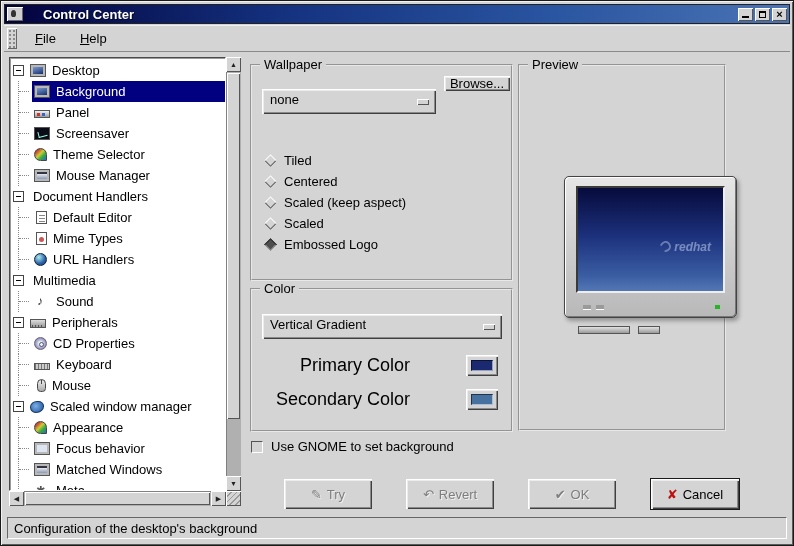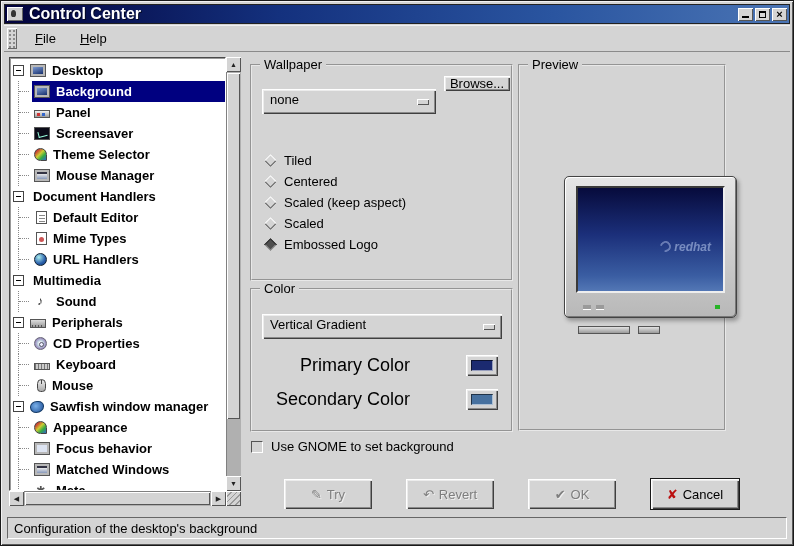--- a/index.html
+++ b/index.html
@@ -11,42 +11,42 @@
             box-shadow: inset 1px 1px 0 #f2f2f2, inset -1px -1px 0 #5a5a5a; }
 
   
   .titlebar { position:absolute; left:3px; top:3px; right:3px; height:20px;
               background:linear-gradient(90deg,#02023c,#14317e 35%,#2a55a0 70%,#4a74b4);
               display:flex; align-items:center; border:1px solid #222; }
   .win-icon { width:16px; height:14px; margin-left:2px; background:#cfcfcf;
               box-shadow: inset 1px 1px 0 #fff, inset -1px -1px 0 #666; position:relative; flex:none; }
   .win-icon::after { content:""; position:absolute; left:4px; top:3px; width:5px; height:7px;
               background:#333; border-radius:50% 50% 40% 40%; }
-  .title-text { color:#fff; font-size:16px; font-weight:bold; margin-left:6px; flex:1;
+  .title-text { color:#fff; font-size:13px; font-weight:bold; margin-left:20px; flex:1;
               text-shadow:1px 1px 0 rgba(0,0,0,.6); }
   .tb-btn { width:15px; height:13px; background:#d4d4d4; margin-right:2px; flex:none;
             box-shadow: inset 1px 1px 0 #fff, inset -1px -1px 0 #555;
             display:flex; align-items:center; justify-content:center; }
   .glyph-min { width:7px; height:2px; background:#000; margin-top:6px; }
   .glyph-max { width:7px; height:7px; border:1px solid #000; border-top:2px solid #000; }
   .glyph-close { font-size:11px; font-weight:bold; color:#000; line-height:11px; }
 
   
   .menubar { position:absolute; left:3px; top:24px; right:3px; height:27px;
              background:#d4d4d4; display:flex; align-items:center;
              box-shadow: inset 0 -1px 0 #8a8a8a, inset 0 1px 0 #f0f0f0; }
   .grip { width:10px; height:21px; margin-left:3px; margin-right:6px; background:#d4d4d4;
           box-shadow: inset 1px 1px 0 #fff, inset -1px -1px 0 #666;
           background-image:radial-gradient(#8a8a8a 25%, transparent 30%);
           background-size:4px 4px; background-position:1px 1px; }
   .menu-item { display:inline-block; padding:3px 12px; font-size:13px; color:#000; }
   .menu-item::first-letter { text-decoration:underline; }
 
   
-  .treewrap { position:absolute; left:8px; top:56px; width:232px; height:449px;font-weight:bold; }
+  .treewrap { position:absolute; left:8px; top:56px; width:232px; height:449px; }
   .treelist { position:absolute; left:0; top:0; right:15px; bottom:15px; background:#fff;
               border:1px solid; border-color:#4a4a4a #fff #fff #4a4a4a;
               box-shadow: inset 1px 1px 0 #9a9a9a; overflow:hidden; padding-top:2px; }
   .trow { height:21px; display:flex; align-items:center; font-size:13px; white-space:nowrap; }
   .g0 { width:18px; height:100%; display:flex; align-items:center; flex:none; }
   .exp { width:11px; height:11px; background:#fff; border:1px solid #444; margin-left:3px; position:relative; flex:none; }
   .exp::after { content:""; position:absolute; left:2px; top:4px; width:5px; height:1px; background:#000; }
   .g1 { width:22px; height:100%; position:relative; flex:none; }
   .g1::before { content:""; position:absolute; left:8px; top:0; bottom:0; border-left:1px dotted #888; }
   .g1::after  { content:""; position:absolute; left:9px; top:10px; width:10px; border-top:1px dotted #888; }
@@ -301,21 +301,21 @@
             <span class="ti ti-mouse"></span>
             <span class="tlabel">Mouse</span>
           </span>
       </div>
       <div class="trow">
         <span class="g0">
             <span class="exp"></span>
           </span>
         <span class="rowc">
             <span class="ti ti-sawfish"></span>
-            <span class="tlabel">Sawfish window manager</span>
+            <span class="tlabel">Scaled window manager</span>
           </span>
       </div>
       <div class="trow">
         <span class="g1"></span>
         <span class="rowc">
             <span class="ti ti-theme"></span>
             <span class="tlabel">Appearance</span>
           </span>
       </div>
       <div class="trow">

